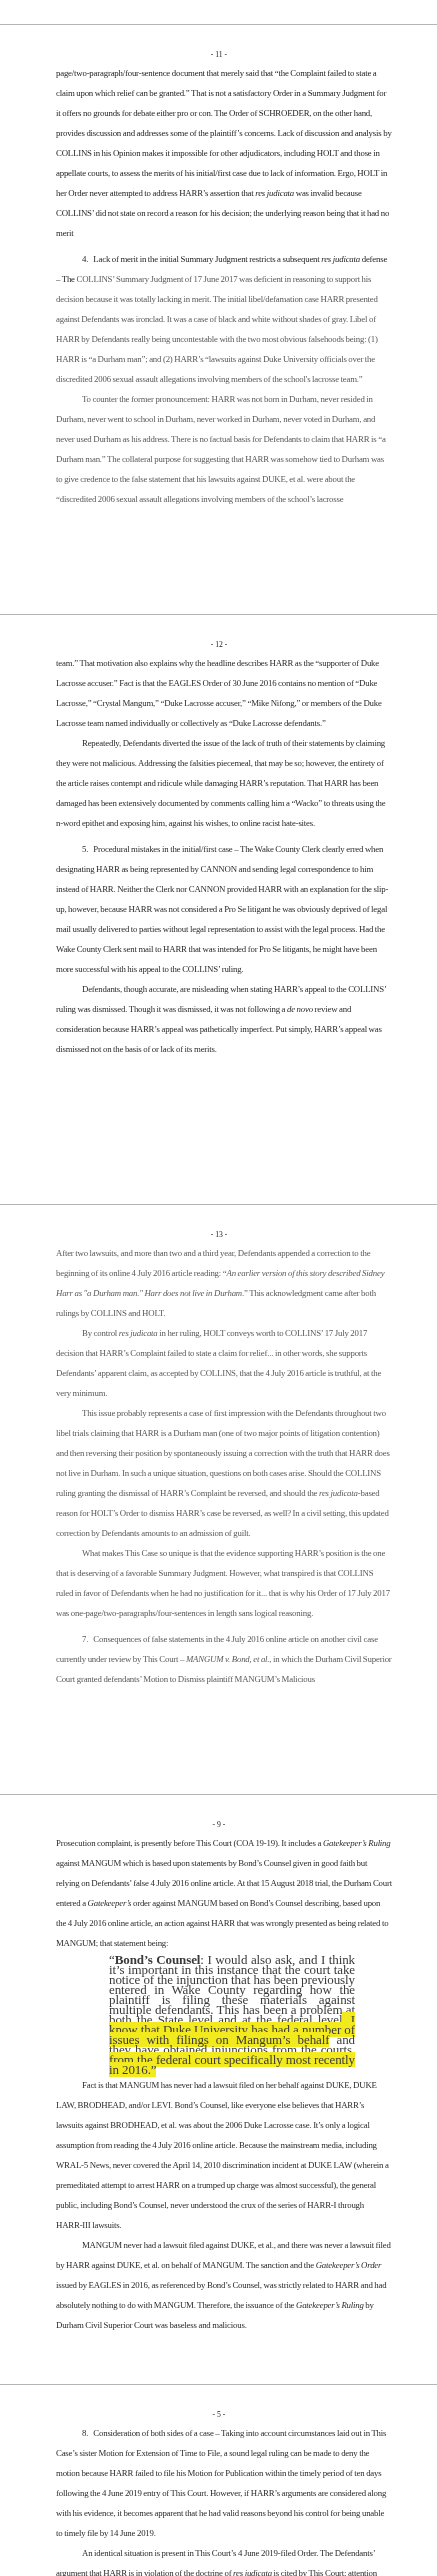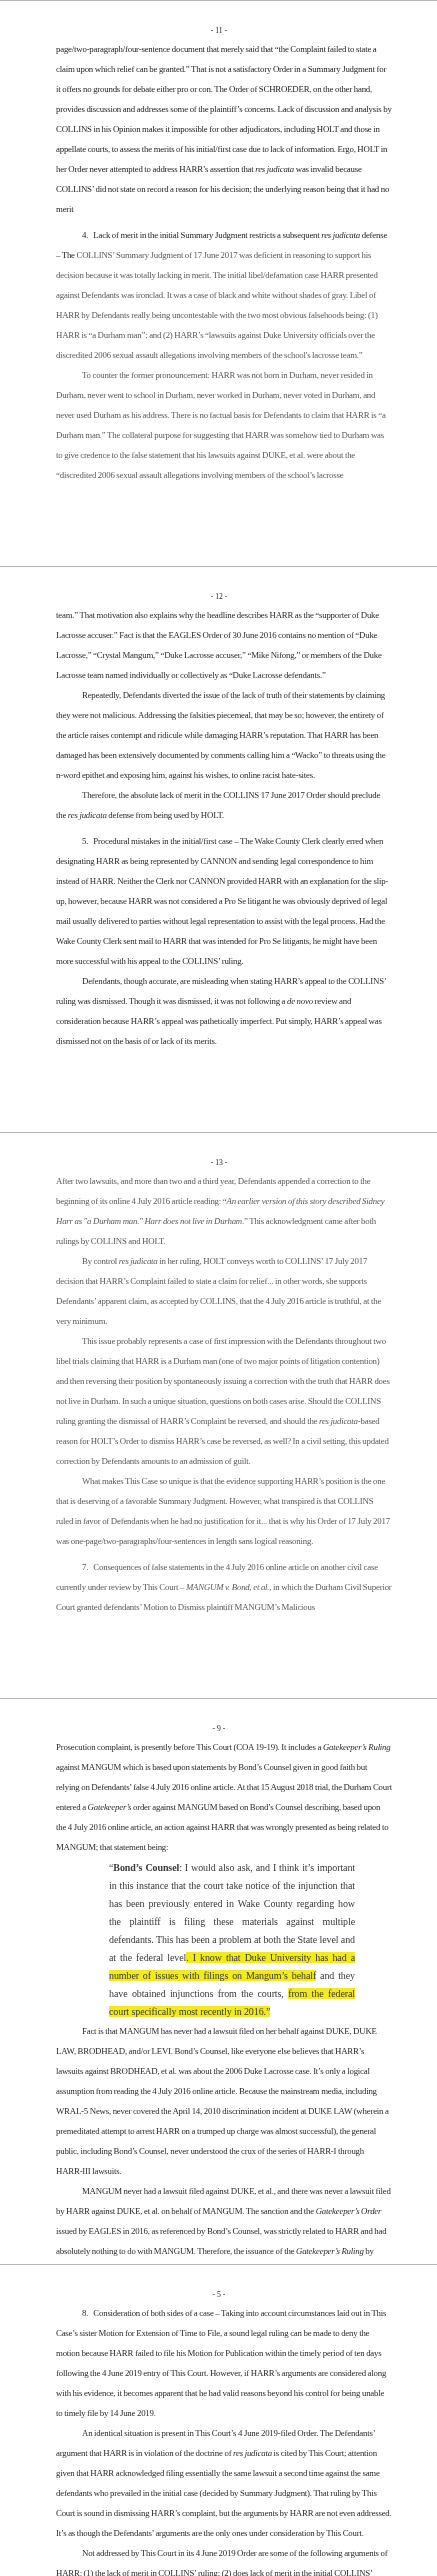--- a/index.html
+++ b/index.html
@@ -5,20 +5,21 @@
   html, body { margin: 0; padding: 0; background: #fff; }
   body { width: 438px; font-family: "Liberation Serif", serif; }
   .page {
     position: relative;
     width: 438px;
     height: 566px;
     border-top: 1.5px solid #b4b4b4;
     box-sizing: border-box;
     overflow: hidden;
     background: #fff;
+    margin-top: 24px;
   }
   .page-number {
     position: absolute;
     top: 25px;
     left: 0; right: 0;
     text-align: center;
     font-size: 7.7px;
     color: #222;
   }
   .page-body {
@@ -35,22 +36,22 @@
   .page-body p { margin: 0; text-align: left; }
   .page-body p.indent { text-indent: 26px; }
   .page-body p.item { text-indent: 26px; margin-top: 5.7px; }
   .light { color: #5a5a5a; }
   .u { }
   .i { font-style: italic; }
   .b { font-weight: bold; }
   .quote {
     margin: 2.1px 0 0 53px;
     width: 246px;
-    font-size: 10px;
-    line-height: 18px;
+    font-size: 13px;
+    line-height: 10px;
     text-align: justify;
     color: #3a3a3a;
     letter-spacing: -0.1px;
     word-spacing: 0;
   }
   .hl { background: #f2ea1c; }
   .after-quote { margin-top: 12.4px; font-family: Liberation Serif, serif; }
 </style>
 </head>
 <body>
@@ -62,21 +63,20 @@
     <p class="item"><span style="color:#1e1e1e">4.</span>&nbsp;&nbsp;&nbsp;<span class="u" style="color:#1e1e1e"><span>Lack of merit in the initial Summary Judgment restricts a subsequent </span><span class="i">res judicata</span></span> <span class="u" style="color:#1e1e1e">defense</span><span style="color:#1e1e1e"> – The </span><span class="light">COLLINS’ Summary Judgment of 17 June 2017 was deficient in reasoning to support his decision because it was totally lacking in merit.  The initial libel/defamation case HARR presented against Defendants was ironclad.  It was a case of black and white without shades of gray.  Libel of HARR by Defendants really being uncontestable with the two most obvious falsehoods being: (1) HARR is “a Durham man”; and (2) HARR’s “lawsuits against Duke University officials over the discredited 2006 sexual assault allegations involving members of the school's lacrosse team.”</span></p>
     <p class="indent light">To counter the former pronouncement: HARR was not born in Durham, never resided in Durham, never went to school in Durham, never worked in Durham, never voted in Durham, and never used Durham as his address.  There is no factual basis for Defendants to claim that HARR is “a Durham man.”  The collateral purpose for suggesting that HARR was somehow tied to Durham was to give credence to the false statement that his lawsuits against DUKE, et al. were about the “discredited 2006 sexual assault allegations involving members of the school’s lacrosse</p>
   </div>
 </div>
 
 <div class="page">
   <div class="page-number">- 12 -</div>
   <div class="page-body">
     <p>team.”  That motivation also explains why the headline describes HARR as the “supporter of Duke Lacrosse accuser.”  Fact is that the EAGLES Order of 30 June 2016 contains no mention of “Duke Lacrosse,” “Crystal Mangum,” “Duke Lacrosse accuser,” “Mike Nifong,” or members of the Duke Lacrosse team named individually or collectively as “Duke Lacrosse defendants.”</p>
     <p class="indent">Repeatedly, Defendants diverted the issue of the lack of truth of their statements by claiming they were not malicious.  Addressing the falsities piecemeal, that may be so; however, the entirety of the article raises contempt and ridicule while damaging HARR’s reputation.  That HARR has been damaged has been extensively documented by comments calling him a “Wacko” to threats using the n-word epithet and exposing him, against his wishes, to online racist hate-sites.</p>
-    <p class="indent"><span>Therefore, the absolute lack of merit in the COLLINS 17 June 2017 Order should preclude the </span><span class="i">res judicata</span><span> defense from being used by HOLT.</span></p>
     <p class="item"><span>5.</span>&nbsp;&nbsp;&nbsp;<span class="u">Procedural mistakes in the initial/first case</span><span> – The Wake County Clerk clearly erred when designating HARR as being represented by CANNON and sending legal correspondence to him instead of HARR.  Neither the Clerk nor CANNON provided HARR with an explanation for the slip-up, however, because HARR was not considered a Pro Se litigant he was obviously deprived of legal mail usually delivered to parties without legal representation to assist with the legal process.  Had the Wake County Clerk sent mail to HARR that was intended for Pro Se litigants, he might have been more successful with his appeal to the COLLINS’ ruling.</span></p>
     <p class="indent"><span>Defendants, though accurate, are misleading when stating HARR’s appeal to the COLLINS’ ruling was dismissed.  Though it was dismissed, it was not following a </span><span class="i">de novo</span><span> review and consideration because HARR’s appeal was pathetically imperfect.  Put simply, HARR’s appeal was dismissed not on the basis of or lack of its merits.</span></p>
   </div>
 </div>
 
 <div class="page">
   <div class="page-number">- 13 -</div>
   <div class="page-body">
     <p class="light"><span>After two lawsuits, and more than two and a third year, Defendants appended a correction to the beginning of its online 4 July 2016 article reading: “</span><span class="i">An earlier version of this story described Sidney Harr as "a Durham man." Harr does not live in Durham</span><span>.”  This acknowledgment came after both rulings by COLLINS and HOLT.</span></p>
     <p class="indent light"><span>By control </span><span class="i">res judicata</span><span> in her ruling, HOLT conveys worth to COLLINS’ 17 July 2017 decision that HARR’s Complaint failed to state a claim for relief... in other words, she supports Defendants’ apparent claim, as accepted by COLLINS, that the 4 July 2016 article is truthful, at the very minimum.</span></p>

